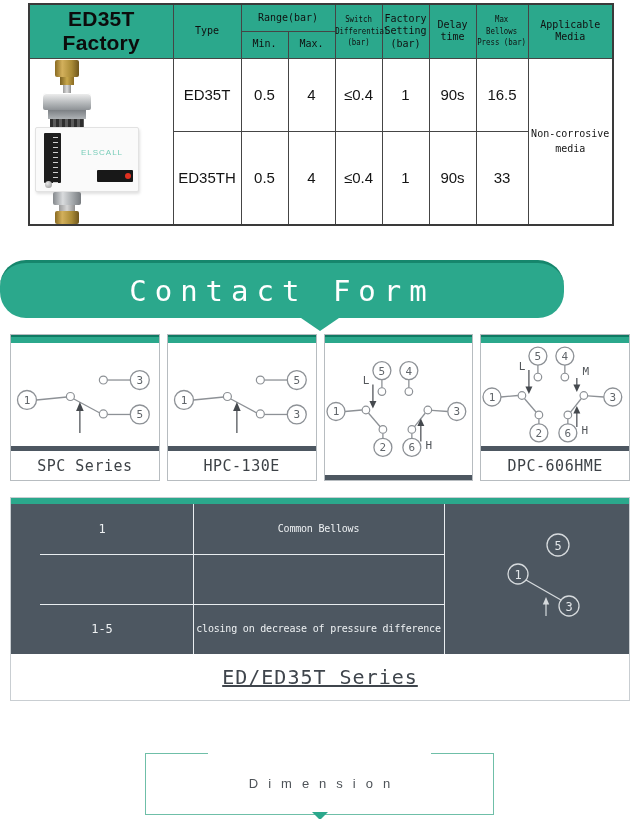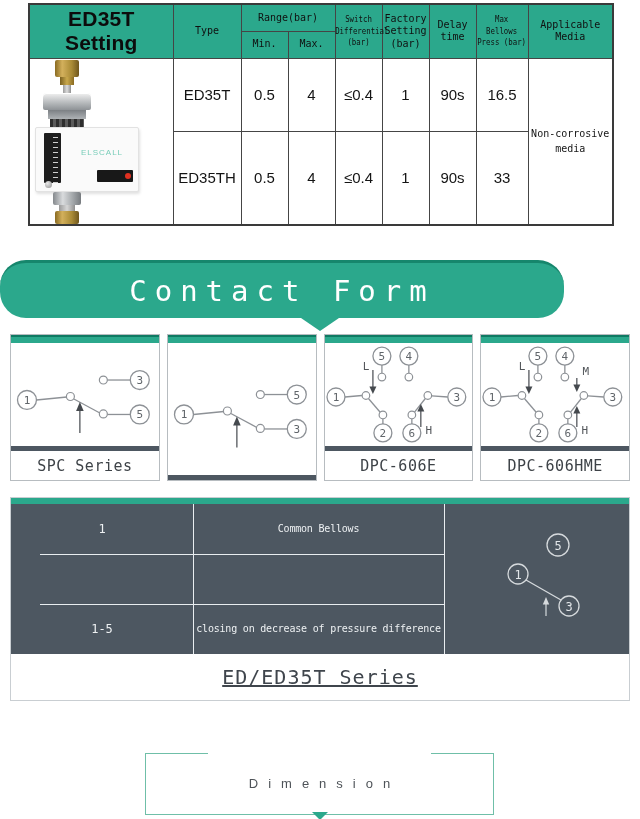--- a/index.html
+++ b/index.html
@@ -105,21 +105,21 @@
           <col style="width:47px">
           <col style="width:47px">
         <col style="width:47px">
           <col style="width:47px">
           <col style="width:47px">
           <col style="width:52px">
           <col style="width:85px">
       </colgroup>
       <tbody>
           <tr style="height:27px">
-        <td class="title-cell" rowspan="2">ED35T Setting</td>
+        <td class="title-cell" rowspan="2">ED35T Factory</td>
         <td class="g" rowspan="2">Type</td>
         <td class="g" colspan="2">Range(bar)</td>
         <td class="g" rowspan="2">
               <div class="hdr-narrow">Switch
 Differential
 (bar)</div>
             </td>
         <td class="g" rowspan="2">
               <div class="hdr">Factory
 Setting
@@ -238,20 +238,21 @@
           <circle class="sc" cx="92.5" cy="71" r="4"></circle>
           <circle class="sc" cx="92.5" cy="37" r="4"></circle>
           <line class="arr" x1="69" y1="90" x2="69" y2="66"></line>
           <polygon class="arrh" points="69,59 65.2,68 72.8,68"></polygon>
           <text class="num" x="16" y="57.5">1</text>
           <text class="num" x="129" y="37.5">5</text>
           <text class="num" x="129" y="72">3</text>
         </svg>
       </div>
       <div class="panel-divider"></div>
+      <div class="panel-label">HPC-130E</div>
     </div>
 
     <div class="panel">
       <div class="panel-green"></div>
       <div class="panel-diagram">
         <svg viewBox="0 0 148 103">
           <g class="wire">
             <line x1="57" y1="22" x2="57" y2="30.5"></line>
             <line x1="84" y1="22" x2="84" y2="30.5"></line>
             <line x1="20" y1="54" x2="37" y2="52.5"></line>
@@ -281,21 +282,20 @@
           <text class="lbl" x="104" y="88">H</text>
           <text class="num" x="57" y="13.5">5</text>
           <text class="num" x="84" y="13.5">4</text>
           <text class="num" x="11" y="54.5">1</text>
           <text class="num" x="132" y="54.5">3</text>
           <text class="num" x="58" y="90.5">2</text>
           <text class="num" x="87" y="90.5">6</text>
         </svg>
       </div>
       <div class="panel-divider"></div>
-      <div class="panel-label">DPC-606E</div>
     </div>
 
     <div class="panel">
       <div class="panel-green"></div>
       <div class="panel-diagram">
         <svg viewBox="0 0 148 103">
           <g class="wire">
             <line x1="57" y1="22" x2="57" y2="30.5"></line>
             <line x1="84" y1="22" x2="84" y2="30.5"></line>
             <line x1="20" y1="54" x2="37" y2="52.5"></line>

